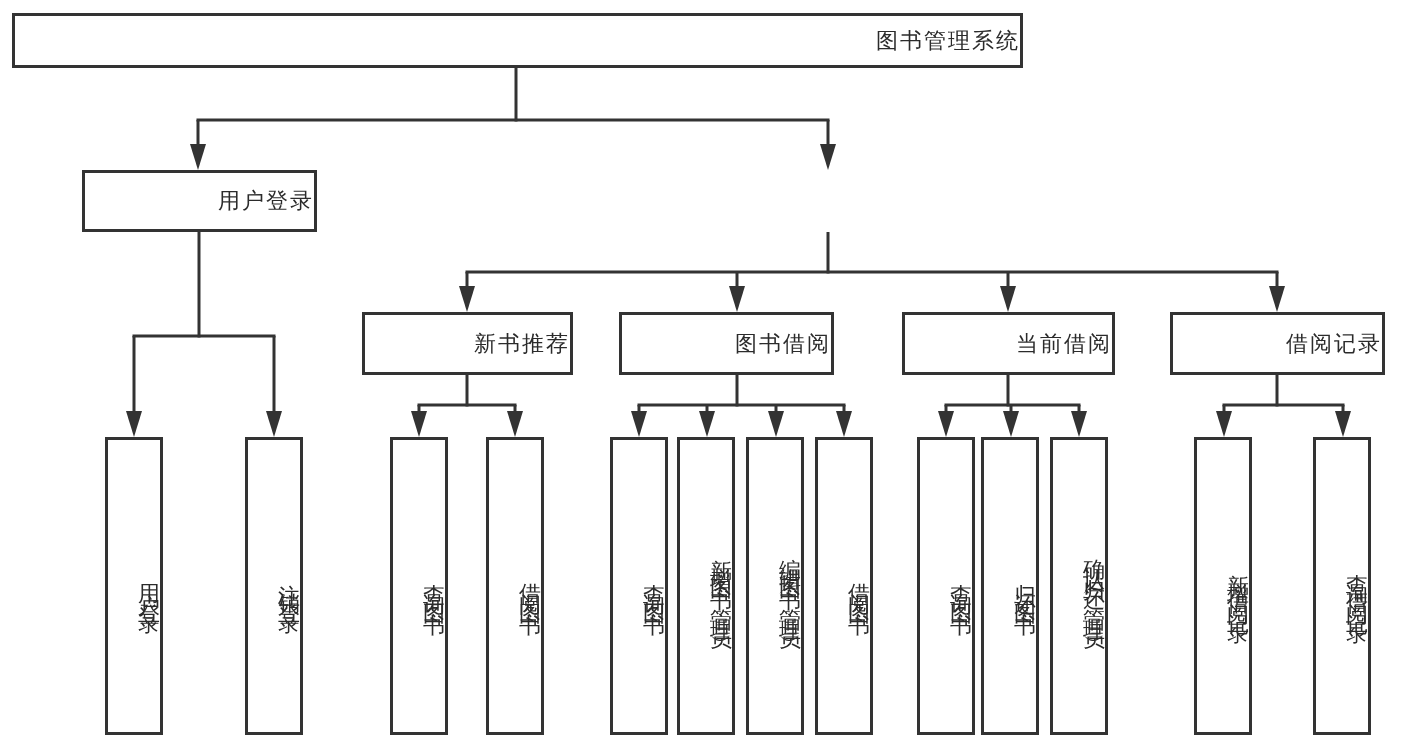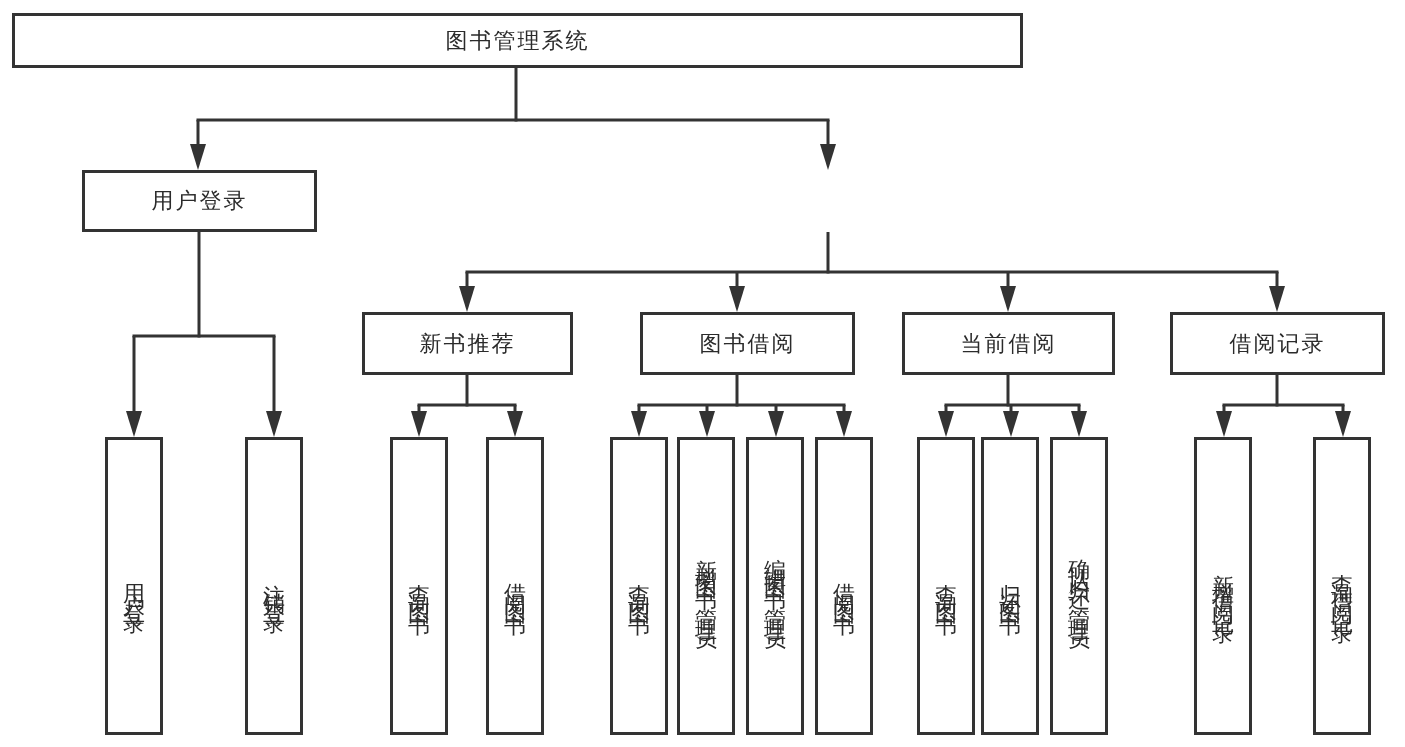--- a/index.html
+++ b/index.html
@@ -24,21 +24,21 @@
     z-index: 1;
   }
   .node {
     position: absolute;
     box-sizing: border-box;
     border: 3px solid #333333;
     background: #ffffff;
     color: #2b2b2b;
     display: flex;
     align-items: center;
-    justify-content: center;
+    justify-content: flex-end;
     z-index: 2;
     text-align: center;
   }
   .node-h {
     font-size: 22px;
     letter-spacing: 2px;
     white-space: nowrap;
   }
   .node-root {
     left: 12px; top: 13px; width: 1011px; height: 55px;
@@ -155,21 +155,21 @@
     <span>图书管理系统</span>
   </div>
 
   <div class="node node-h" style="left:82px; top:170px; width:235px; height:62px;">
     <span>用户登录</span>
   </div>
 
   <div class="node node-h" style="left:362px; top:312px; width:211px; height:63px;">
     <span>新书推荐</span>
   </div>
-  <div class="node node-h" style="left:640px; top:312px; width:215px; height:63px;">
+  <div class="node node-h" style="left:619px; top:312px; width:215px; height:63px;">
     <span>图书借阅</span>
   </div>
   <div class="node node-h" style="left:902px; top:312px; width:213px; height:63px;">
     <span>当前借阅</span>
   </div>
   <div class="node node-h" style="left:1170px; top:312px; width:215px; height:63px;">
     <span>借阅记录</span>
   </div>
 
   <div class="node node-v" style="left:105px;">

